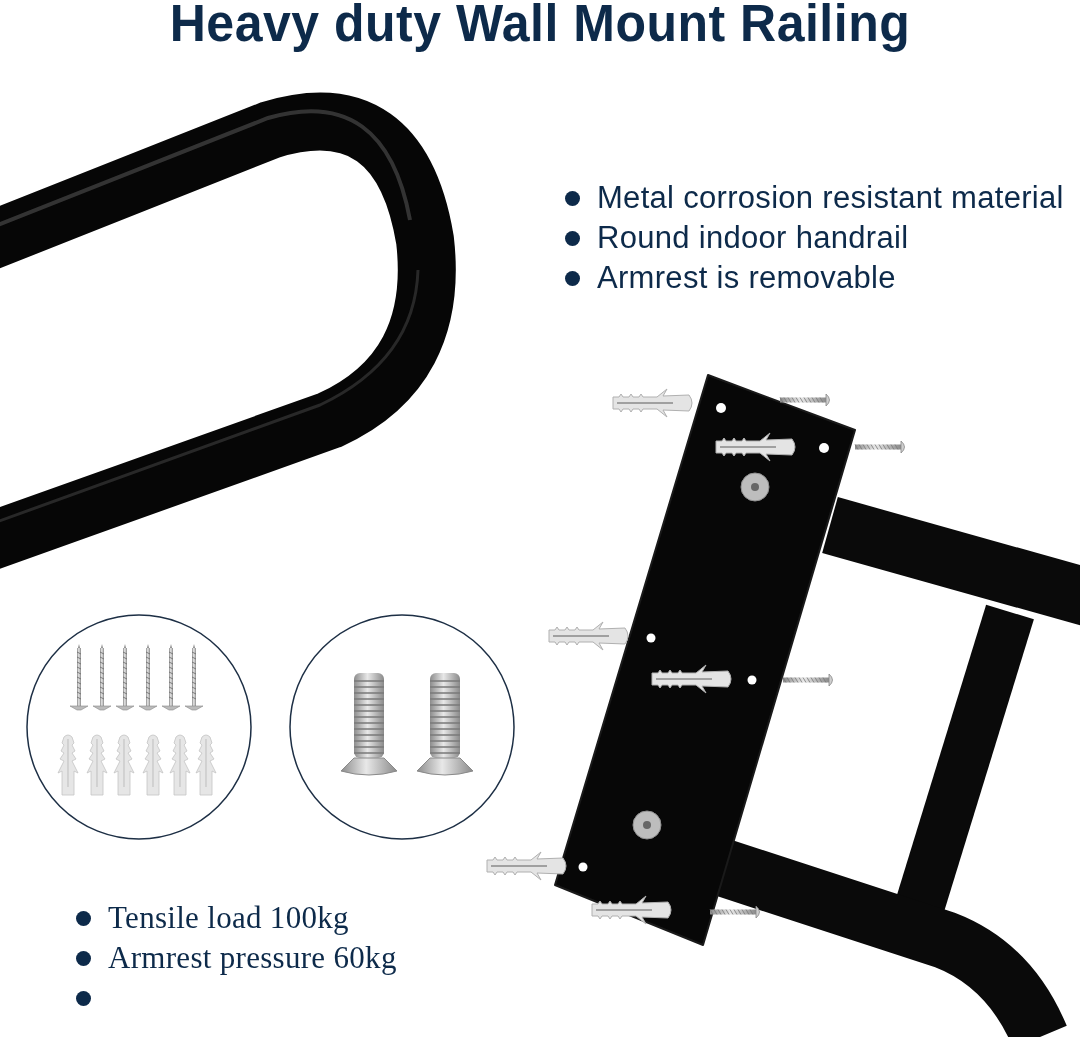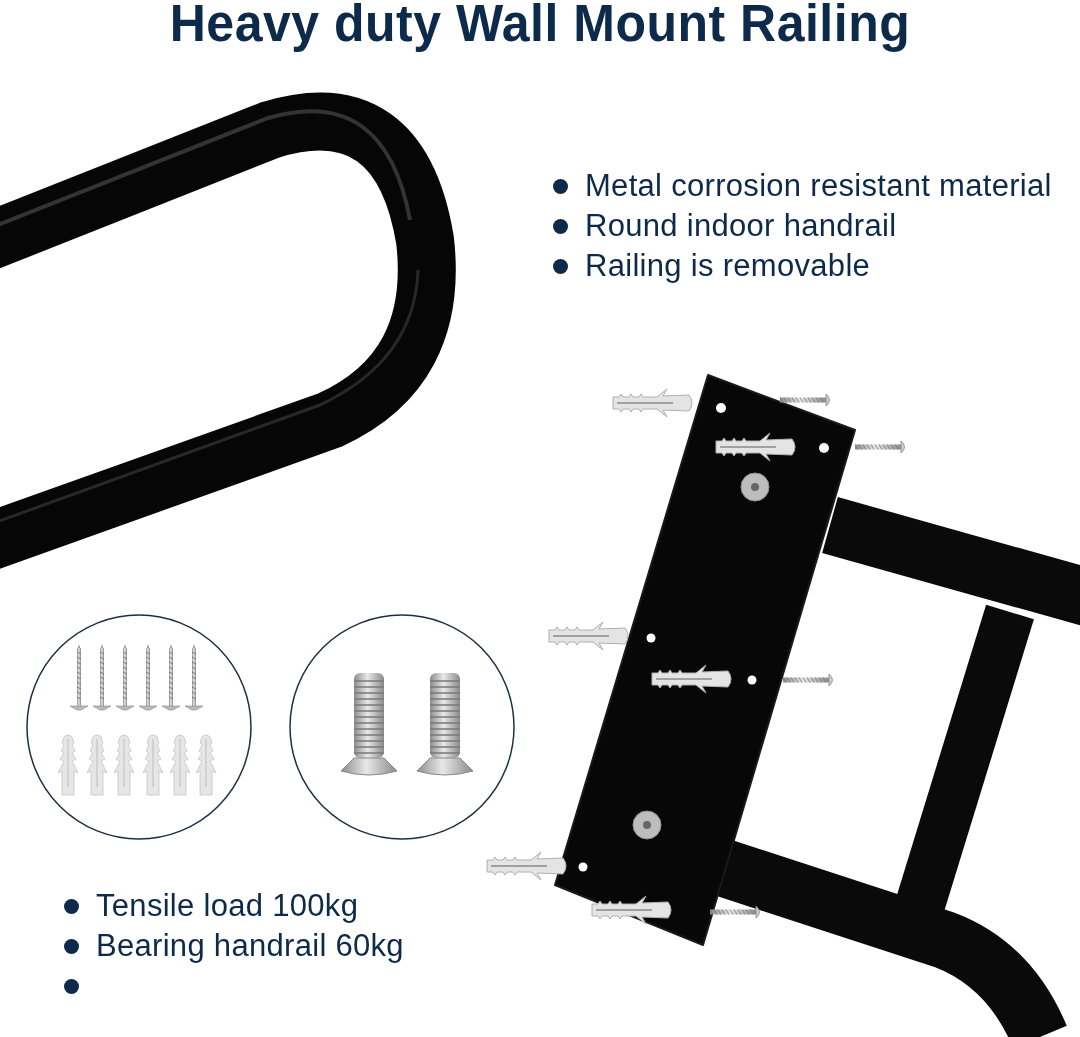--- a/index.html
+++ b/index.html
@@ -3,25 +3,25 @@
   <meta charset="utf-8">
   <style>
     html, body { margin: 0; padding: 0; background: #ffffff; }
     body { width: 1080px; height: 1037px; position: relative; overflow: hidden; font-family: "Liberation Sans", sans-serif; }
     .title {
       position: absolute; left: 0; top: -6px; width: 1080px; text-align: center;
       font-family: "Liberation Sans", sans-serif; font-weight: 700; font-size: 50px;
       letter-spacing: 0.5px; color: #0d2a4a; transform: scaleY(1.05);
     }
     .art { position: absolute; left: 0; top: 0; }
-    .features { position: absolute; list-style: none; margin: 1px; padding: 0; color: #0d2a4a; }
+    .features { position: absolute; list-style: none; margin: 13px; padding: 0; color: #0d2a4a; }
     .features li { position: relative; font-size: 31px; line-height: 40px; padding-left: 32px; letter-spacing: 0.3px; }
     .features li .dot { position: absolute; left: 0; top: 13px; width: 15px; height: 15px; border-radius: 50%; background: #0d2a4a; }
     .features-top { left: 552px; top: 165px; width: 500px; }
-    .features-bottom { left: 63px; top: 885px; width: 520px; }
+    .features-bottom { left: 63px; top: 885px; width: 520px; font-family: Liberation Serif, serif; }
   </style>
 </head>
 <body>
 
 <div class="title">Heavy duty Wall Mount Railing</div>
 
 <svg class="art" width="1080" height="1037" viewBox="0 0 1080 1037">
   <defs>
     <linearGradient id="gloss" x1="0" y1="0" x2="0" y2="1">
       <stop offset="0" stop-color="#2a2a2a"></stop>
@@ -116,20 +116,20 @@
   <g>
     <circle cx="402" cy="727" r="112" fill="#ffffff" stroke="#1d2f45" stroke-width="1.5"></circle>
     <use href="#bolt" x="369" y="673"></use>
     <use href="#bolt" x="445" y="673"></use>
   </g>
 </svg>
 
 <ul class="features features-top">
   <li><span class="dot"></span><span>Metal corrosion resistant material</span></li>
   <li><span class="dot"></span><span>Round indoor handrail</span></li>
-  <li><span class="dot"></span><span>Railing is removable</span></li>
+  <li><span class="dot"></span><span>Armrest is removable</span></li>
 </ul>
 
 <ul class="features features-bottom">
   <li><span class="dot"></span><span>Tensile load 100kg</span></li>
-  <li><span class="dot"></span><span>Bearing handrail 60kg</span></li>
+  <li><span class="dot"></span><span>Armrest pressure 60kg</span></li>
   <li><span class="dot"></span></li>
 </ul>
 
 </body></html>

